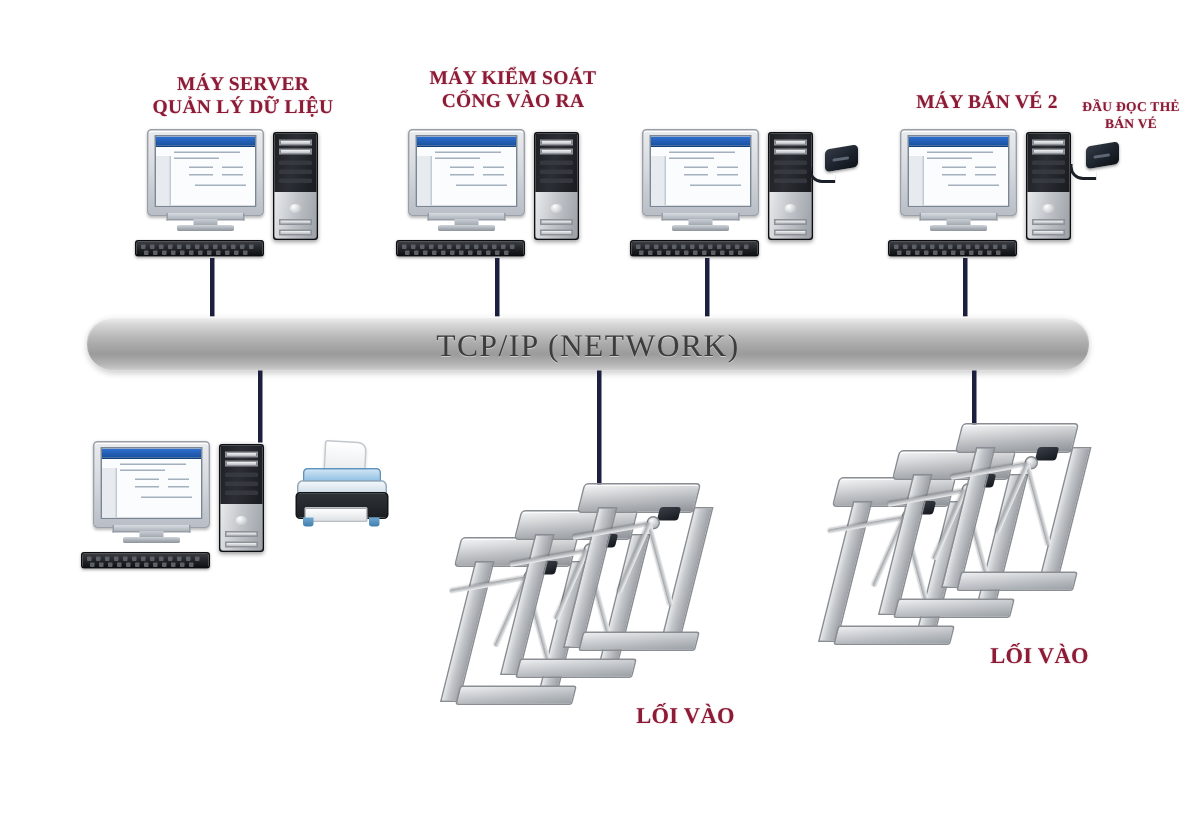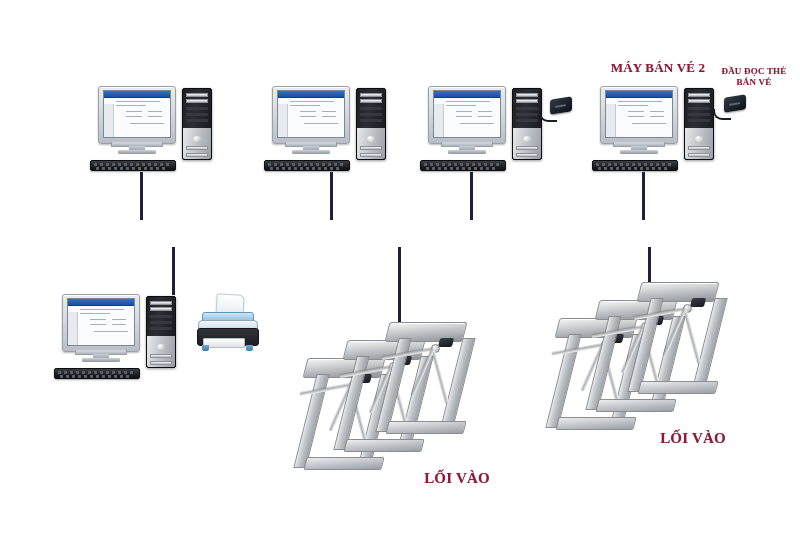--- a/index.html
+++ b/index.html
@@ -243,21 +243,25 @@
     border-radius: 2px;
     transform-origin: 0 50%;
     box-shadow: 0 1px 1px rgba(0,0,0,.18);
   }
 </style>
 </head>
 <body>
 
 <div id="stage">
 
-
+  <div class="label" style="left:92px; top:48px; width:140px; font-size:13px;">MÁY SERVER
+QUẢN LÝ DỮ LIỆU</div>
+
+  <div class="label" style="left:272px; top:44px; width:140px; font-size:13px;">MÁY KIỂM SOÁT
+CỔNG VÀO RA</div>
 
 
   <div class="label" style="left:594px; top:60px; width:128px; font-size:13px;">MÁY BÁN VÉ 2</div>
 
   <div class="label" style="left:712px; top:66px; width:84px; font-size:9px;">ĐẦU ĐỌC THẺ
 BÁN VÉ</div>
 
   <div class="workstation" style="left:98px; top:86px;">
     <div class="monitor">
       <div class="mon-bezel">
@@ -516,20 +520,23 @@
     <div class="reader-body"></div>
     <div class="reader-slot"></div>
     <div class="reader-cord"></div>
   </div>
 
   <div class="wire" style="left:140px; top:172px; height:48px;"></div>
   <div class="wire" style="left:330px; top:172px; height:48px;"></div>
   <div class="wire" style="left:470px; top:172px; height:48px;"></div>
   <div class="wire" style="left:642px; top:172px; height:48px;"></div>
 
+  <div class="netbar" style="left:58px; top:211px; width:668px; height:36px;">
+    <div class="netbar-text" style="top:7px; font-size:21px;">TCP/IP (NETWORK)</div>
+  </div>
 
   <div class="wire" style="left:172px; top:247px; height:48px;"></div>
   <div class="wire" style="left:398px; top:247px; height:120px;"></div>
   <div class="wire" style="left:648px; top:247px; height:92px;"></div>
 
   <div class="workstation" style="left:62px; top:294px;">
     <div class="monitor">
       <div class="mon-bezel">
         <div class="mon-screen">
           <div class="win-title"></div>

